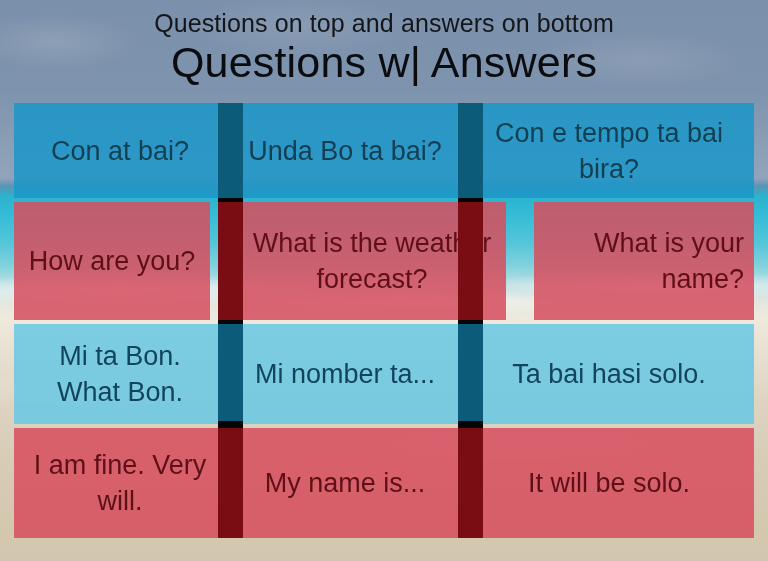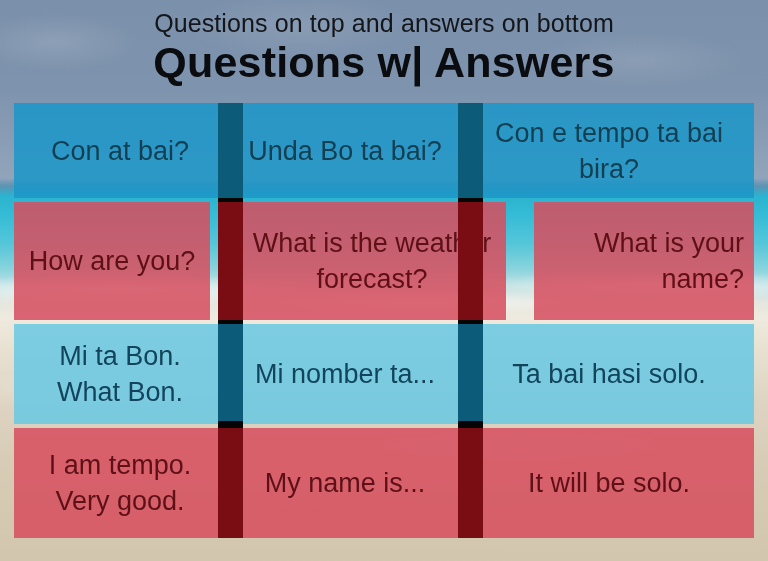--- a/index.html
+++ b/index.html
@@ -79,21 +79,20 @@
     color: #14161a;
     letter-spacing: 0.1px;
     padding-top: 7px;
   }
   .title {
     font-size: 43px;
     line-height: 50px;
     color: #0a0c10;
     letter-spacing: 0.2px;
     margin-top: -2px;
-    font-weight: bold;
   }
 
   
   .grid {
     position: absolute;
     left: 14px;
     top: 103px;
     width: 740px;
     height: 435px;
     z-index: 4;
@@ -183,21 +182,21 @@
       <div class="cell c2 red-row txt-red">What is your name?</div>
     </div>
 
     <div class="row row-q2">
       <div class="cell c1 blue-light txt-blue-light">Mi ta Bon. What Bon.</div>
       <div class="cell c2 blue-light txt-blue-light">Mi nomber ta...</div>
       <div class="cell c3 blue-light txt-blue-light">Ta bai hasi solo.</div>
     </div>
 
     <div class="row row-a2">
-      <div class="cell c1 red-row txt-red">I am tempo. Very good.</div>
+      <div class="cell c1 red-row txt-red">I am fine. Very will.</div>
       <div class="cell c2 red-row txt-red">My name is...</div>
       <div class="cell c3 red-row txt-red">It will be solo.</div>
     </div>
 
     <div class="divider div-1">
       <div class="div-seg seg-teal s1"></div>
       <div class="div-seg seg-black s2"></div>
       <div class="div-seg seg-maroon s3"></div>
       <div class="div-seg seg-black s4"></div>
       <div class="div-seg seg-teal s5"></div>

